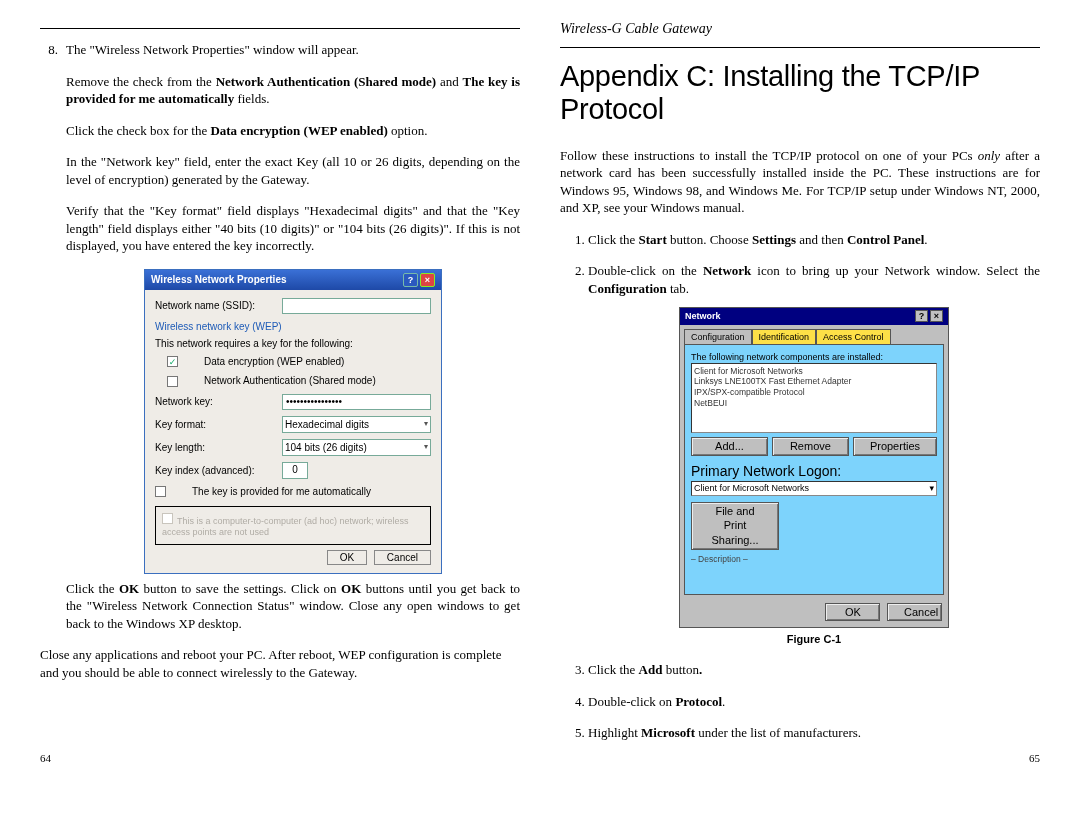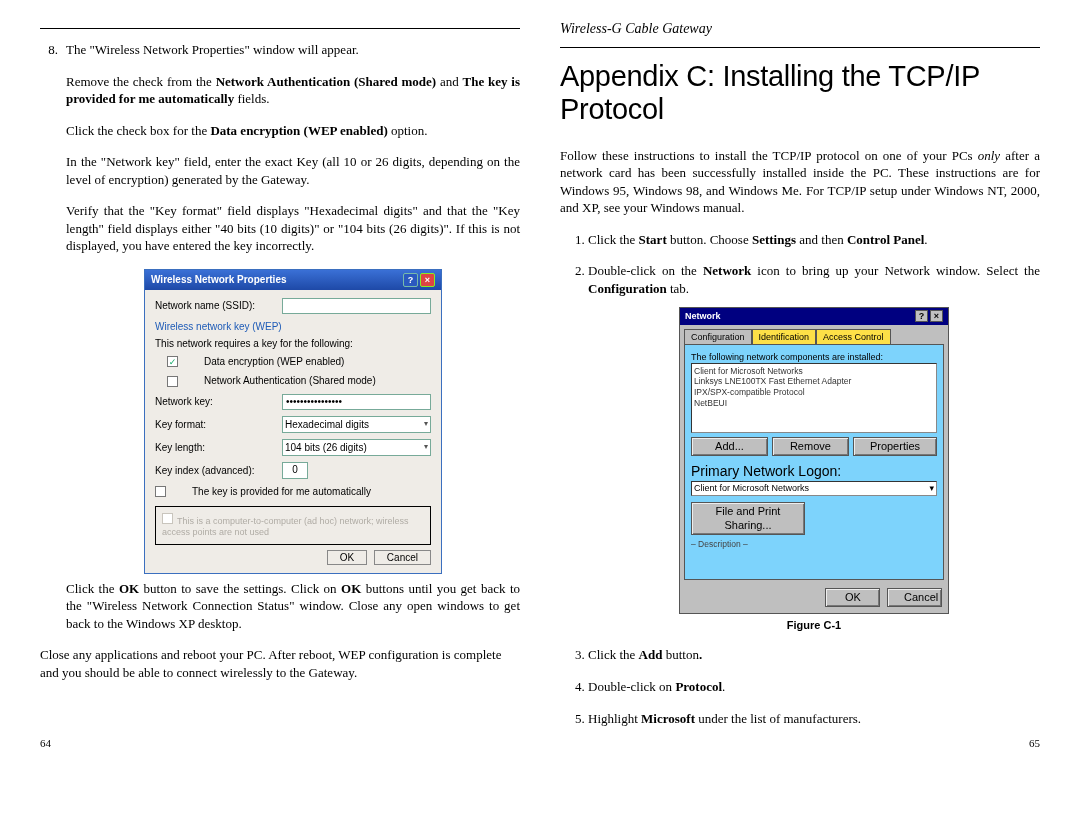--- a/index.html
+++ b/index.html
@@ -217,21 +217,21 @@
               <div class="w9-row">
                 <span class="w9-btn">Add...</span>
                 <span class="w9-btn">Remove</span>
                 <span class="w9-btn">Properties</span>
               </div>
               <div class="w9-lbl">Primary Network Logon:</div>
               <div class="w9-dd">
                   <span>Client for Microsoft Networks</span>
                   <span>▾</span>
                 </div>
-              <div style="margin-top:6px;"><span class="w9-btn" style="flex:none; width:114px; display:inline-block">File and Print Sharing...</span></div>
+              <div style="margin-top:6px;"><span class="w9-btn" style="flex:none; width:88px; display:inline-block">File and Print Sharing...</span></div>
               <div class="w9-desc">– <span>Description</span> –</div>
               <div style="height:22px"></div>
             </div>
             <div class="w9-foot">
               <span class="w9-btn">OK</span>
               <span class="w9-btn">Cancel</span>
             </div>
           </div>
           <div class="fig-caption">Figure C-1</div>
         </div>

